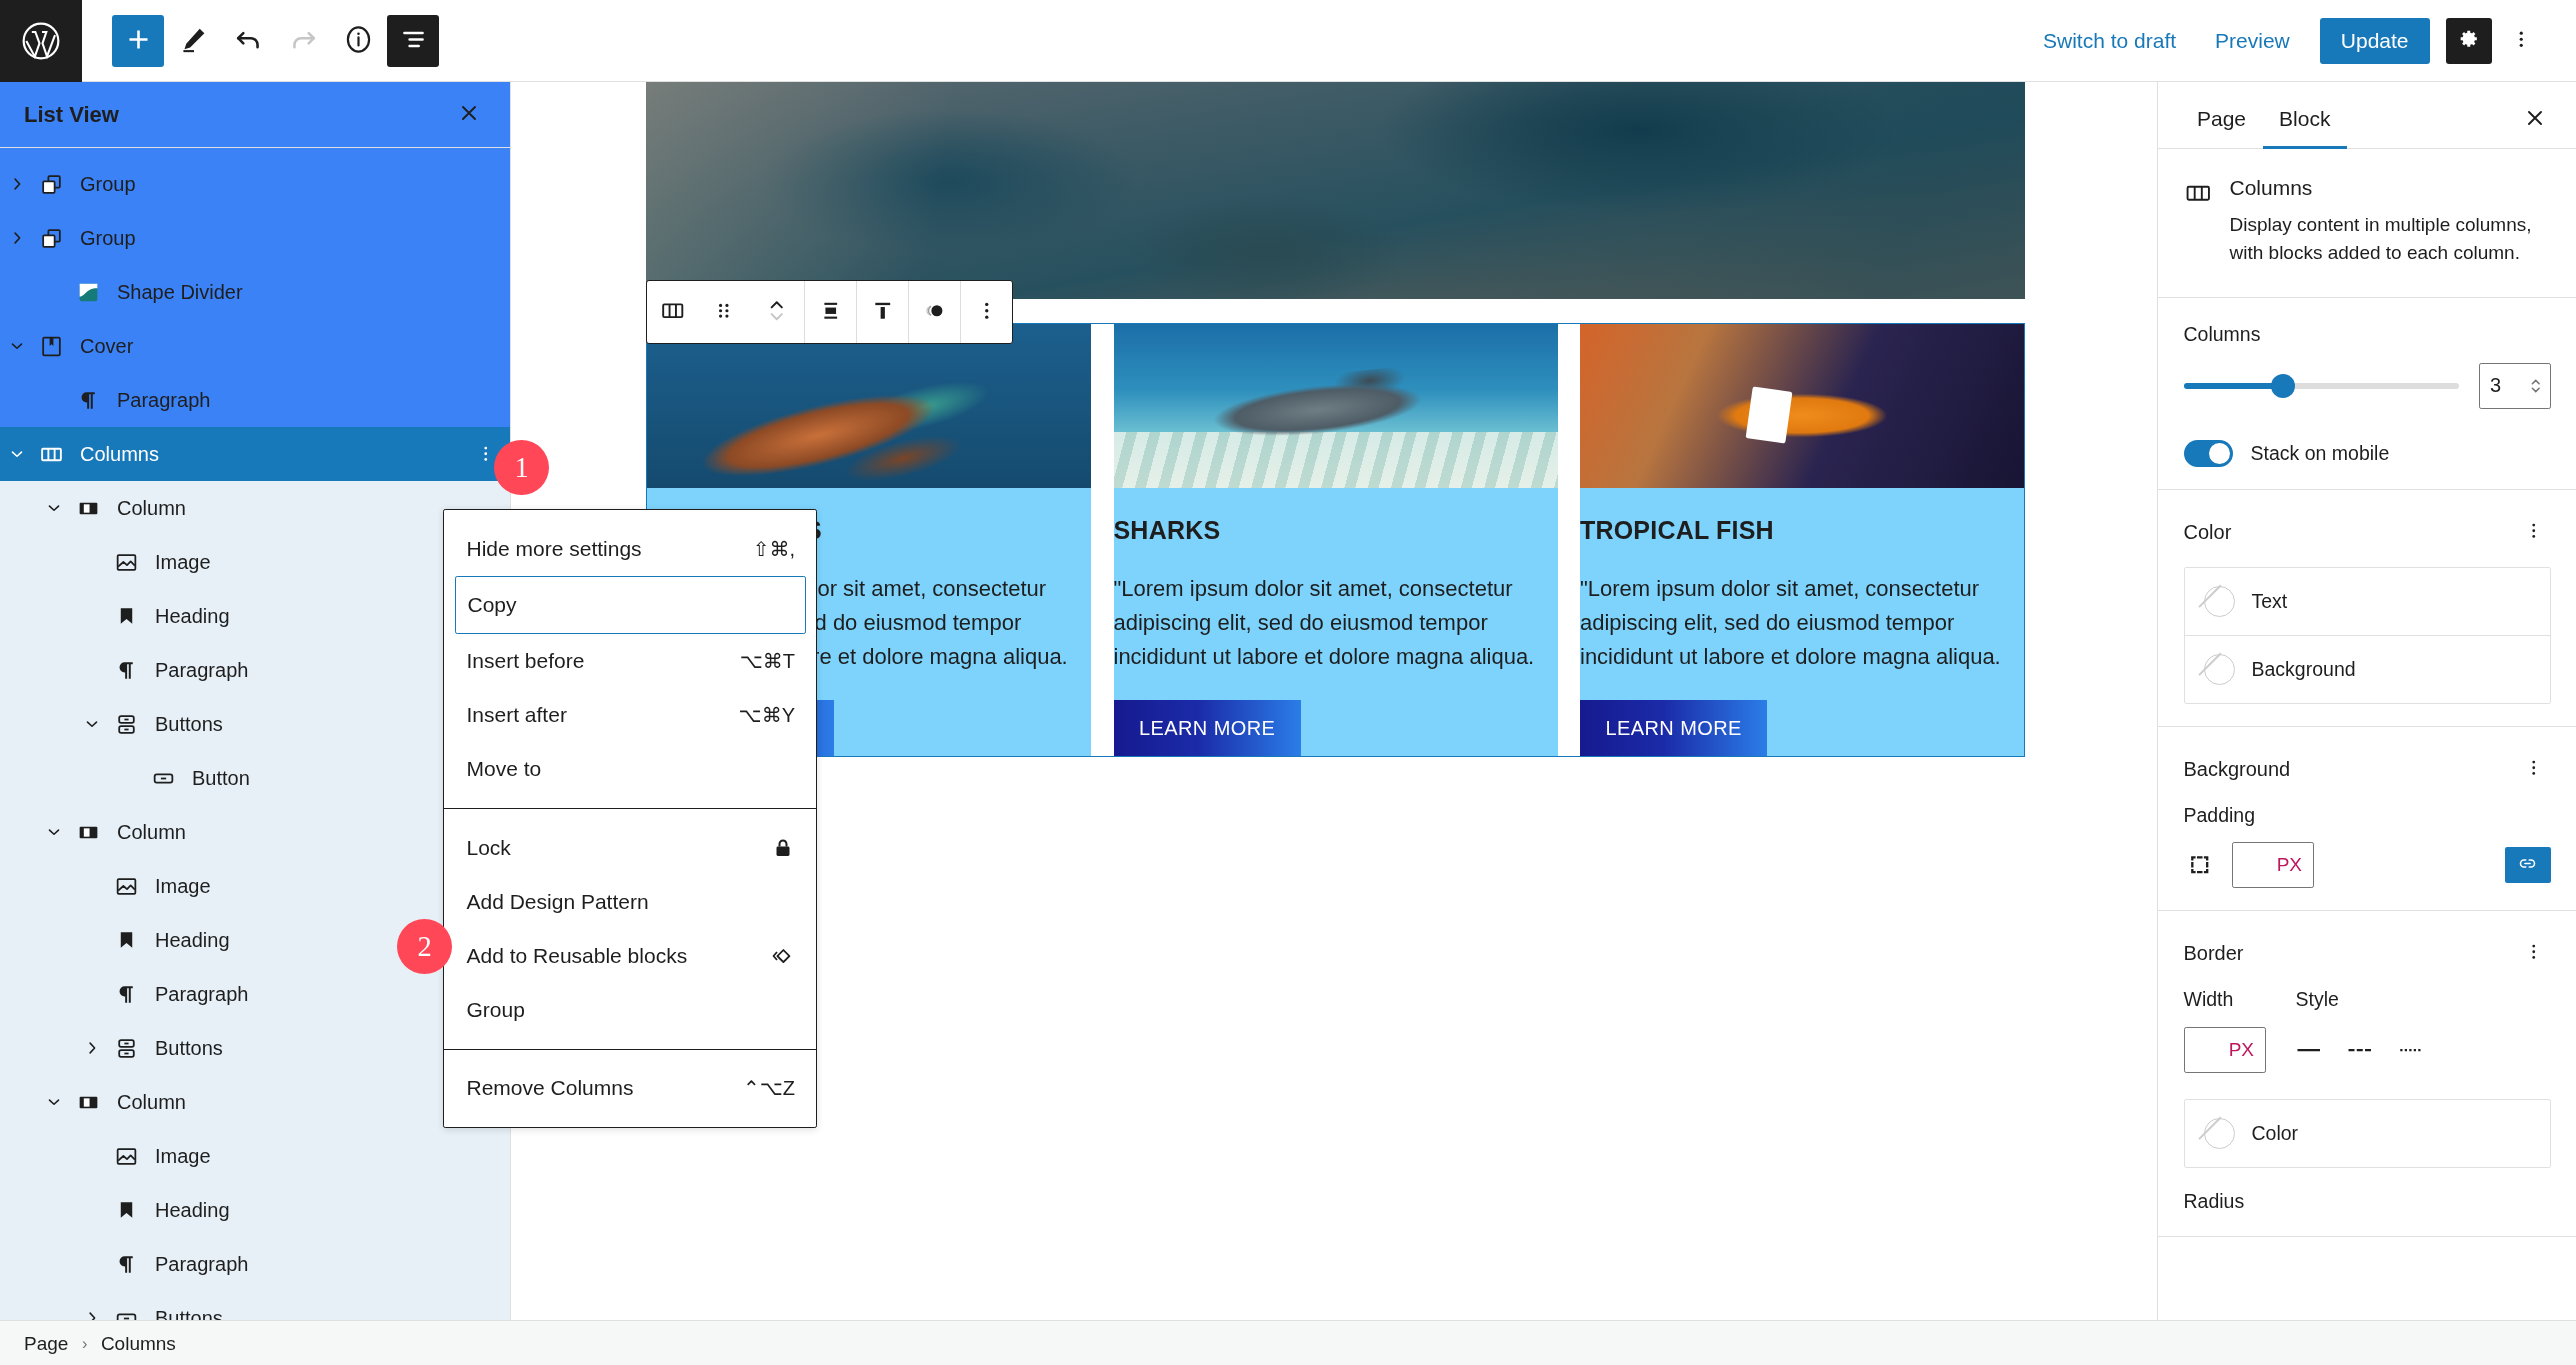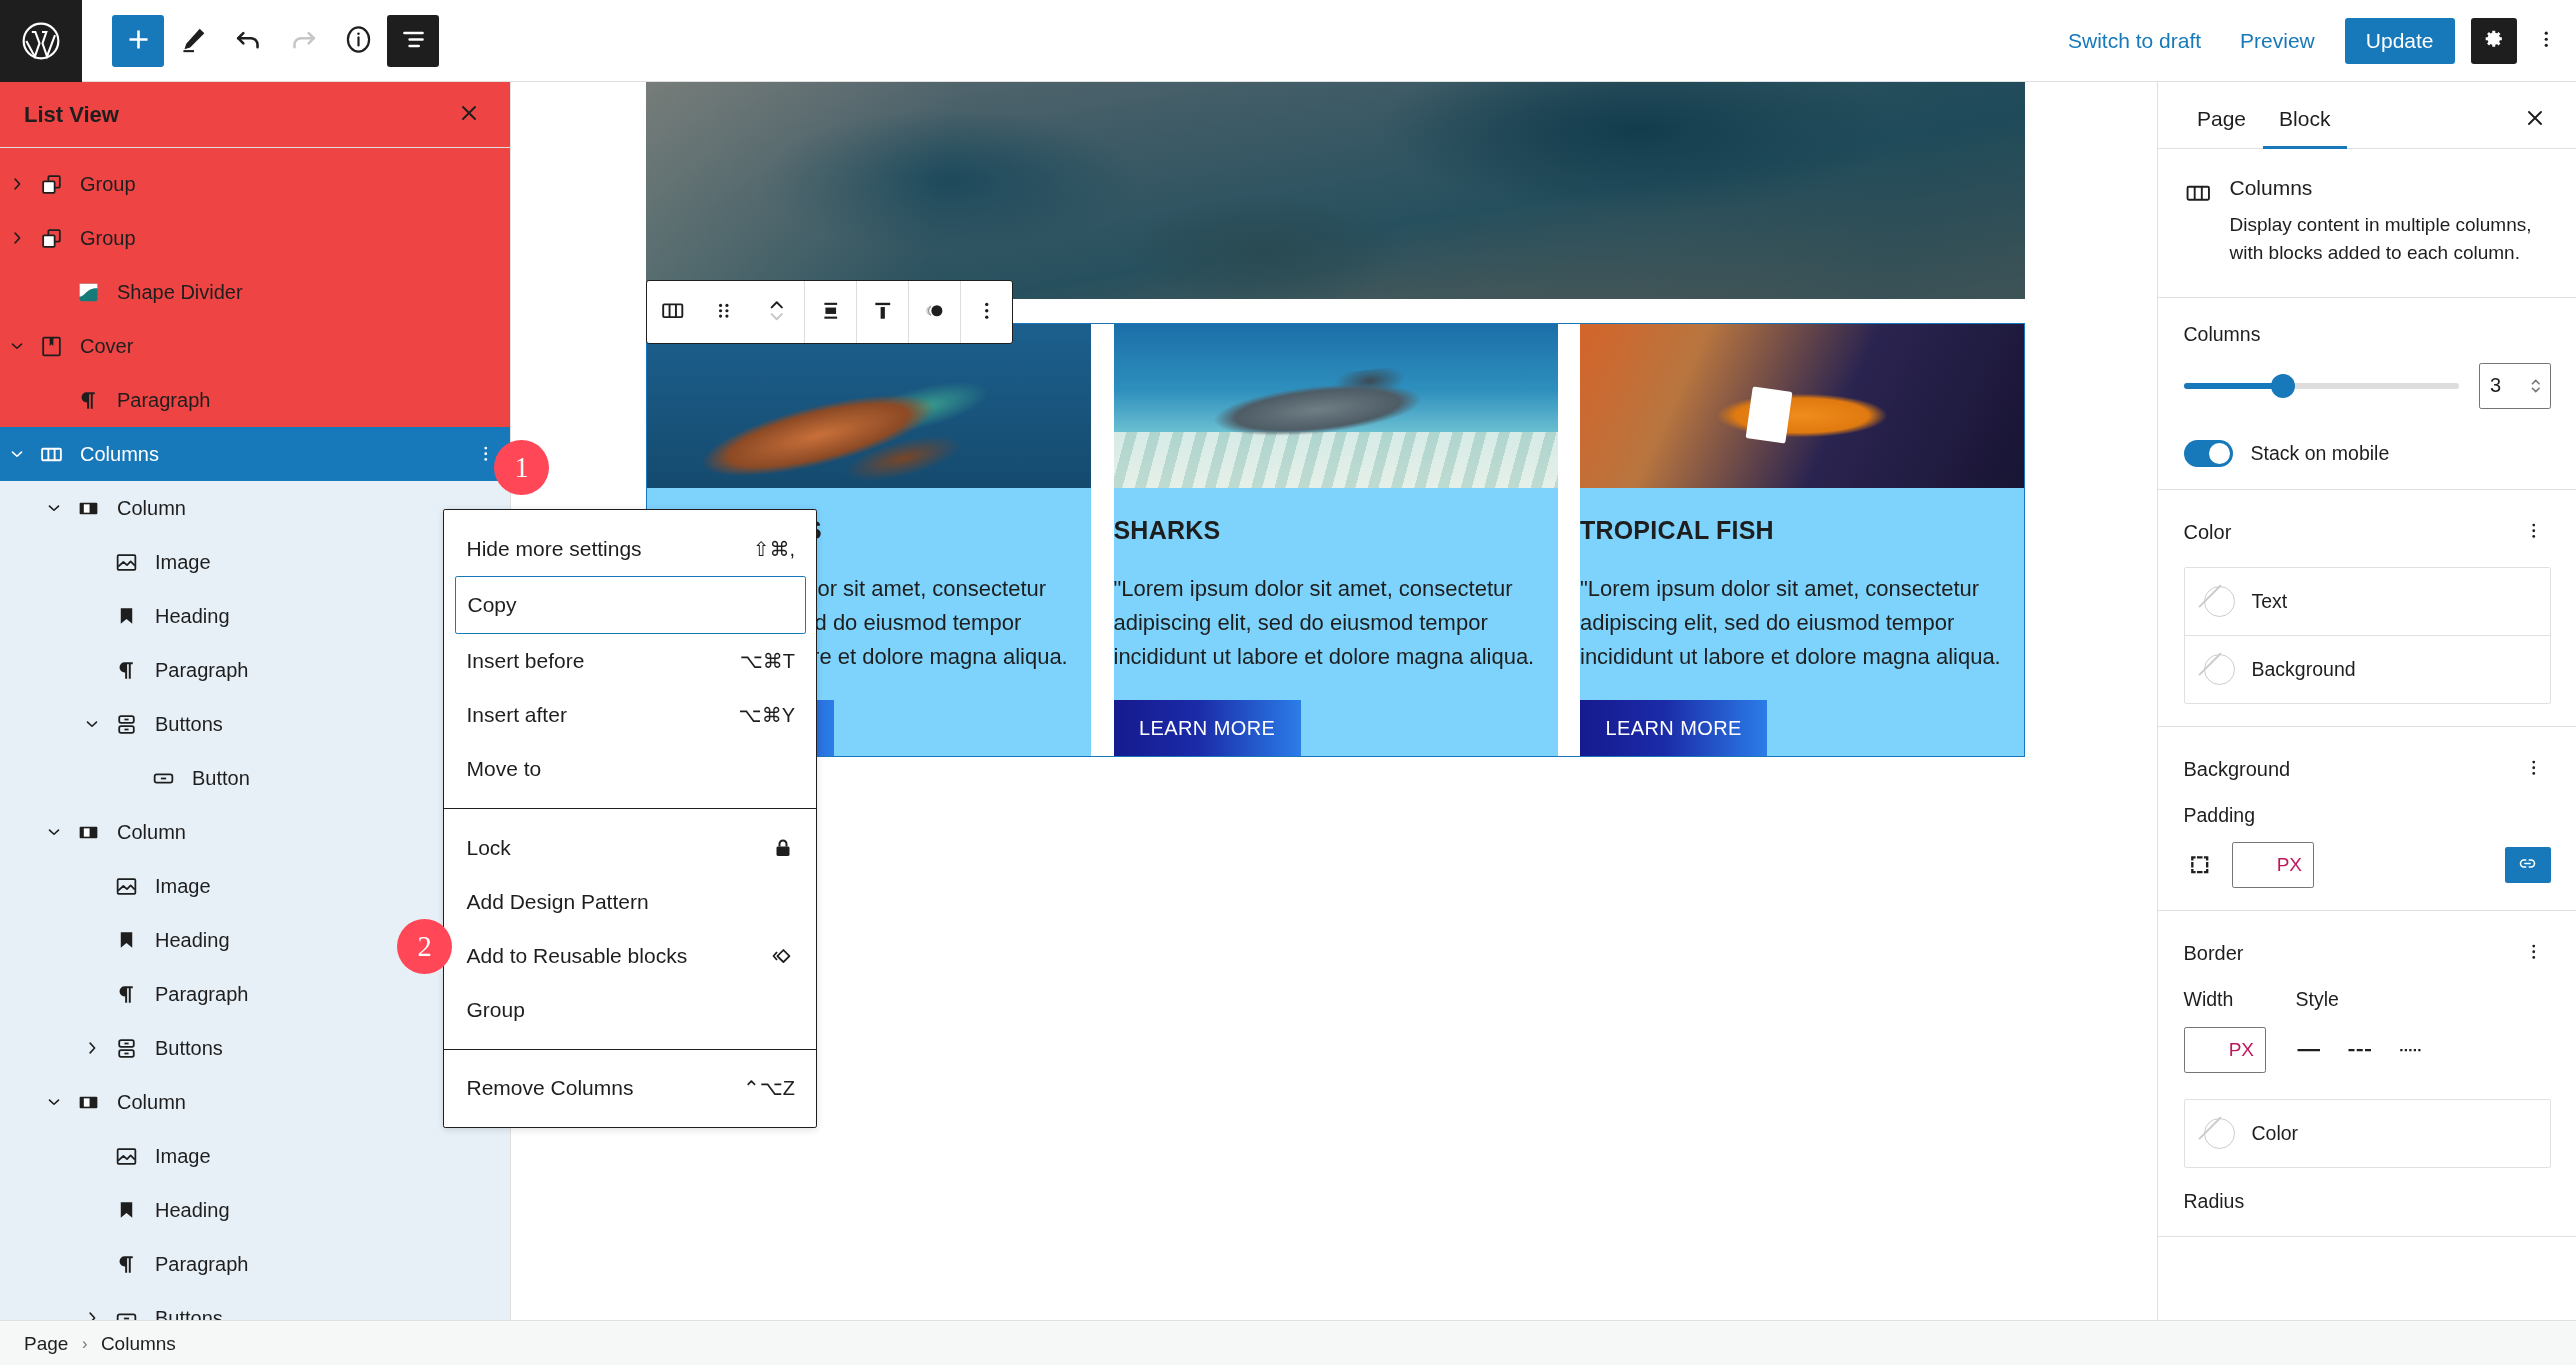--- a/index.html
+++ b/index.html
@@ -25,21 +25,21 @@
   .tb-left { display: flex; align-items: center; gap: 3px; padding-left: 30px; }
   .tb-btn {
     width: 52px; height: 52px; border-radius: 3px; background: transparent;
     display: flex; align-items: center; justify-content: center;
     cursor: pointer; border: none;
   }
   .tb-btn.primary { background: #1879ba; }
   .tb-btn.dark { background: #1e1e1e; }
   .tb-btn svg { width: 31px; height: 31px; }
   .tb-right {
-    margin-left: auto; display: flex; align-items: center; gap: 0; padding-right: 10px;
+    margin-left: auto; display: flex; align-items: center; gap: 0; padding-right: 35px;
   }
   .tb-link {
     color: #1879ba; font-size: 21px; padding: 0 19.5px; cursor: pointer;
     background: none; border: none; font-family: inherit; white-space: nowrap;
   }
   .tb-update {
     background: #1879ba; color: #fff; font-size: 21px;
     padding: 0 21px; height: 46px; line-height: 46px; border-radius: 3px;
     cursor: pointer; border: none; font-family: inherit; margin-left: 10.5px;
   }
@@ -50,21 +50,21 @@
   }
   .tb-gear svg { width: 25.5px; height: 25.5px; }
   .tb-kebab {
     width: 40px; height: 46px; display: flex; align-items: center; justify-content: center;
     margin-left: 9px; cursor: pointer;
   }
 
   
   .listview {
     position: absolute; top: 82px; left: 0; width: 511px; height: 1284px;
-    background: #ef4444; border-right: 0.7px solid #e0e0e0; z-index: 30;
+    background: #3b82f6; border-right: 0.7px solid #e0e0e0; z-index: 30;
     display: flex; flex-direction: column;
   }
   .lv-header {
     height: 66px; display: flex; align-items: center;
     padding: 0 22.5px 0 24px; border-bottom: 0.7px solid #e0e0e0; flex: 0 0 66px;
   }
   .lv-title { font-size: 22px; font-weight: bold; color: #1e1e1e; }
   .lv-close {
     margin-left: auto; width: 37px; height: 37px; cursor: pointer;
     display: flex; align-items: center; justify-content: center;

